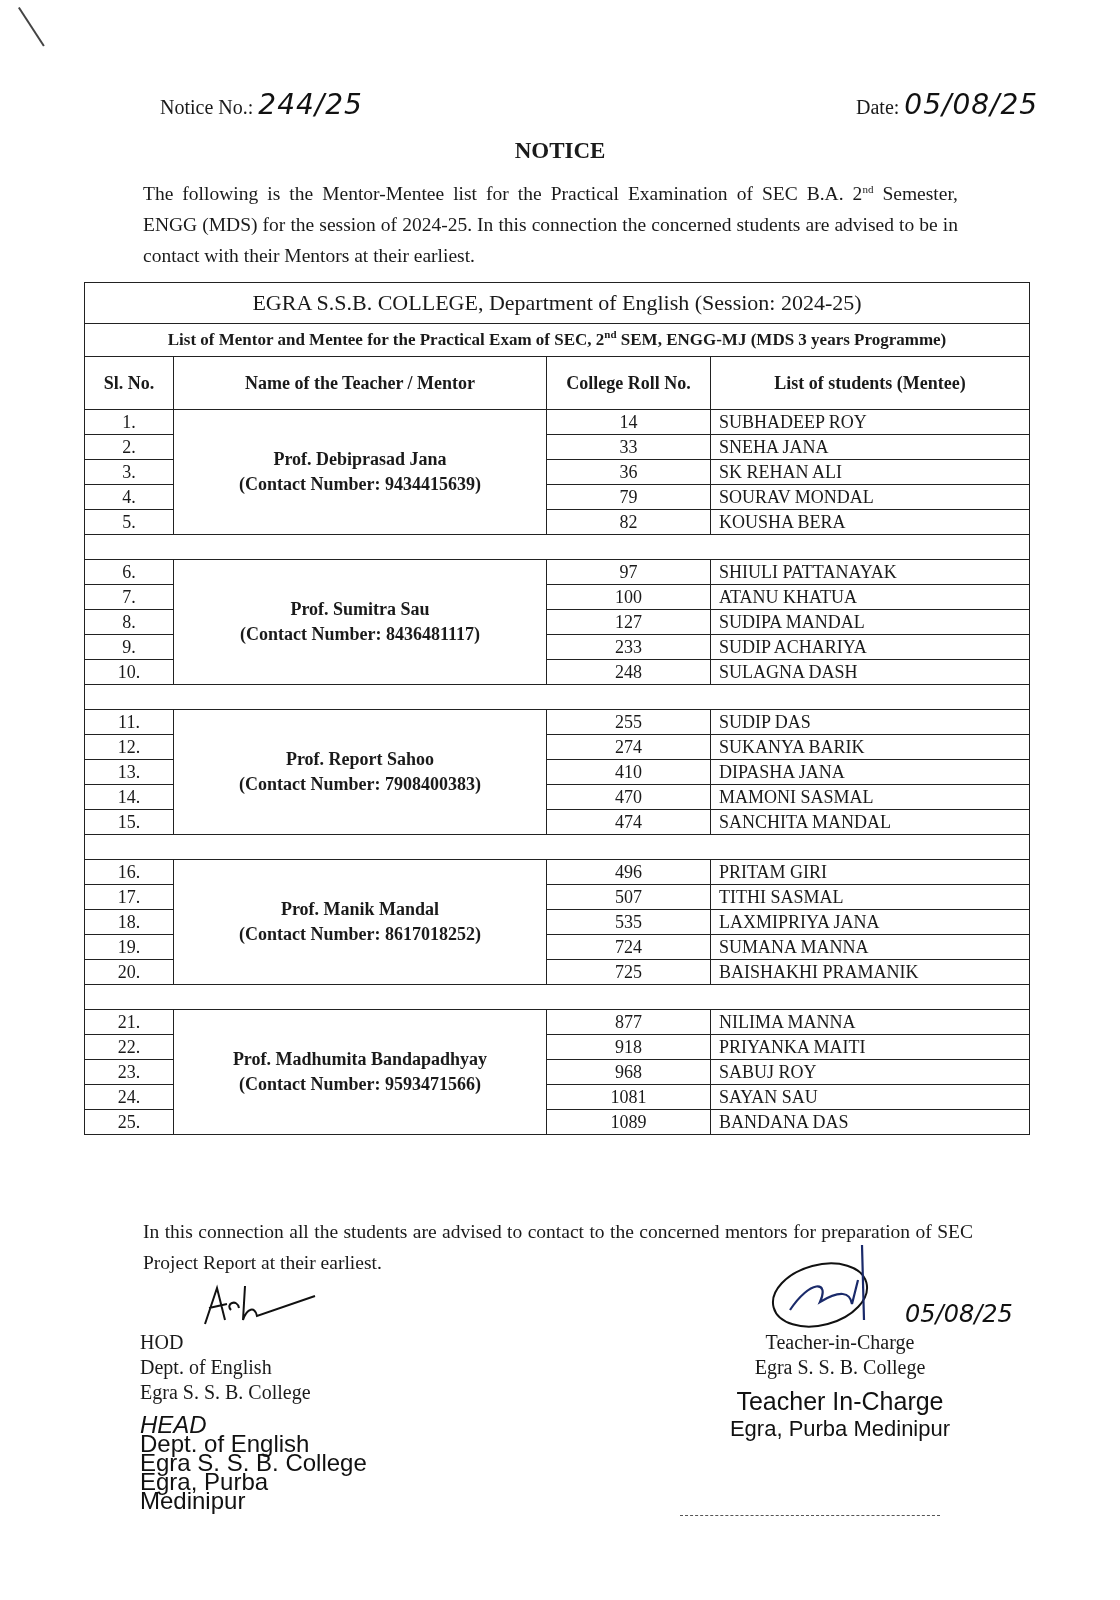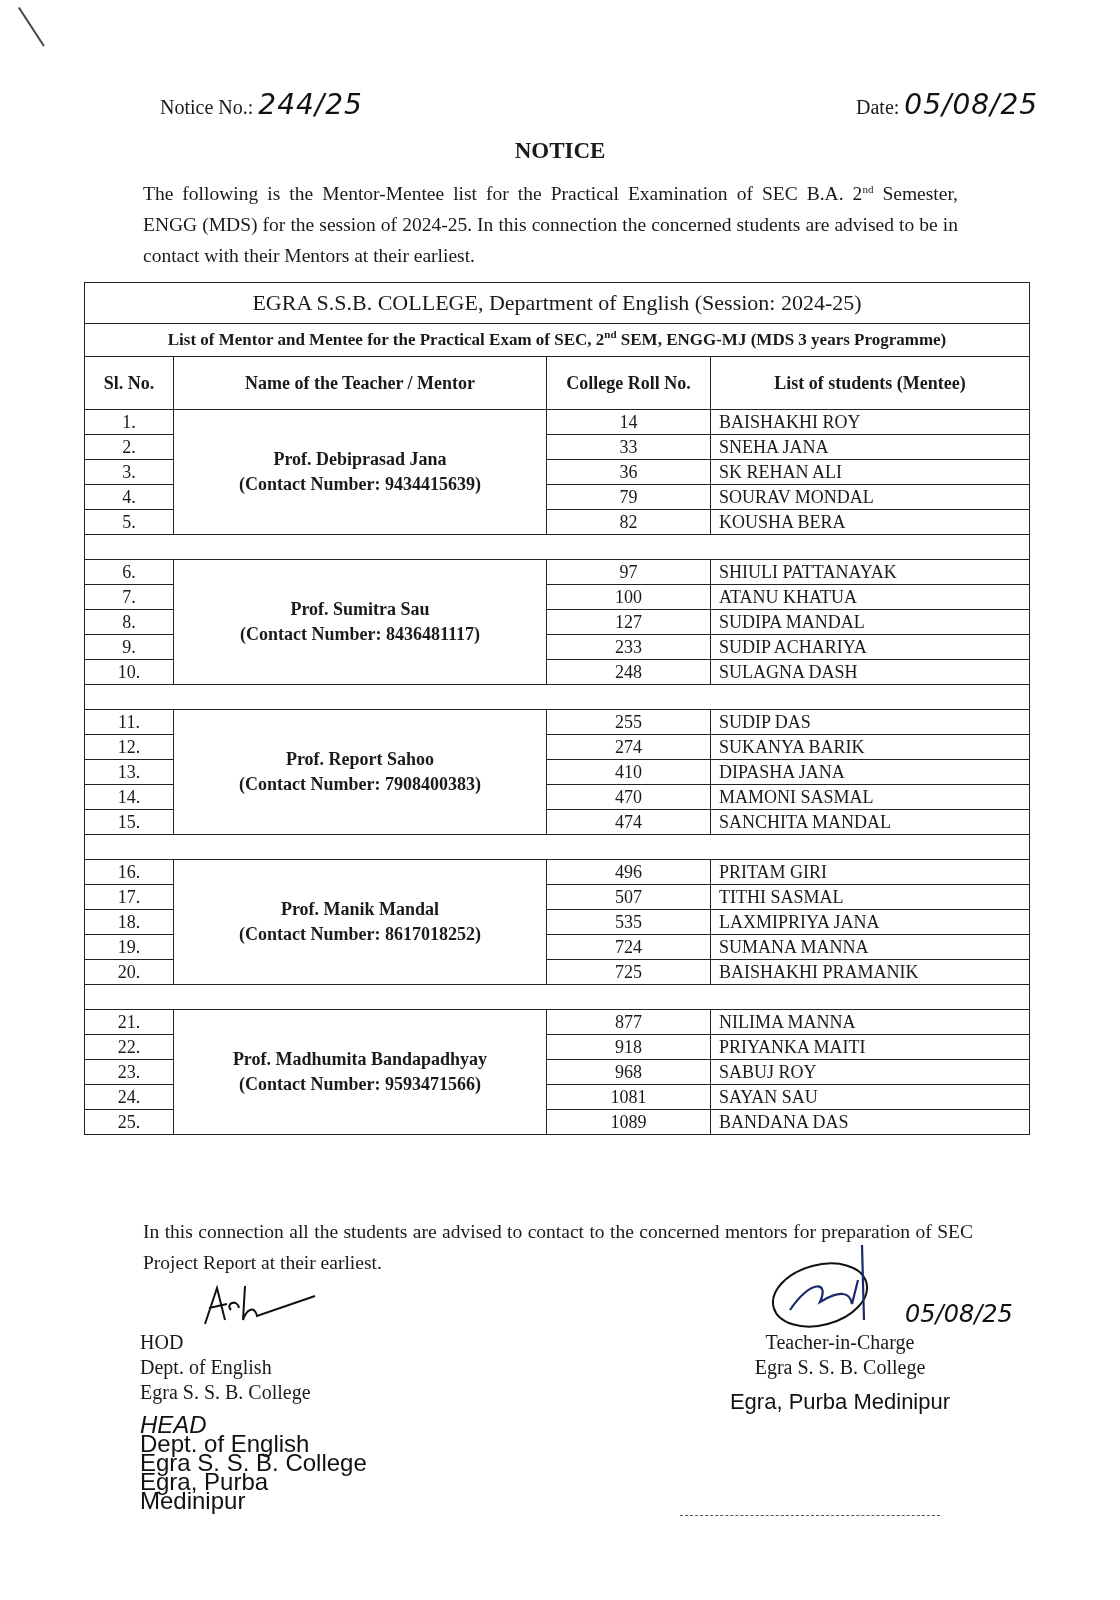--- a/index.html
+++ b/index.html
@@ -74,21 +74,21 @@
       <th class="c-roll">College Roll No.</th>
       <th>List of students (Mentee)</th>
     </tr>
   <tr class="data">
         <td class="c-sl">1.</td>
         <td class="c-mentor mentor-cell" rowspan="5">
           <div>Prof. Debiprasad Jana</div>
           <div>(Contact Number: 9434415639)</div>
         </td>
         <td class="c-roll">14</td>
-        <td class="c-name">BAISHAKHI ROY</td>
+        <td class="c-name">SUBHADEEP ROY</td>
       </tr>
       <tr class="data">
         <td class="c-sl">2.</td>
         <td class="c-roll">33</td>
         <td class="c-name">SNEHA JANA</td>
       </tr>
       <tr class="data">
         <td class="c-sl">3.</td>
         <td class="c-roll">36</td>
         <td class="c-name">SK REHAN ALI</td>
@@ -252,17 +252,18 @@
 </div>
 
 <div class="sig-right">
   <svg class="signature-svg" width="200" height="90" viewBox="0 0 200 90">
     <ellipse cx="80" cy="55" rx="48" ry="30" fill="none" stroke="#111" stroke-width="2" transform="rotate(-15 80 55)"></ellipse>
     <path d="M50 70 C70 40 90 40 80 62 C100 50 110 52 112 64 L118 40 M122 5 L124 80" fill="none" stroke="#1a2a6a" stroke-width="2.2"></path>
   </svg>
   <div class="sig-text">Teacher-in-Charge</div>
   <div class="sig-text">Egra S. S. B. College</div>
   <div class="stamp stamp-right">
+    <div class="big">Teacher In-Charge</div>
     <div>Egra, Purba Medinipur</div>
   </div>
 </div>
 <div class="sig-date">05/08/25</div>
 <div class="bottom-rule"></div>
 
 </body></html>

